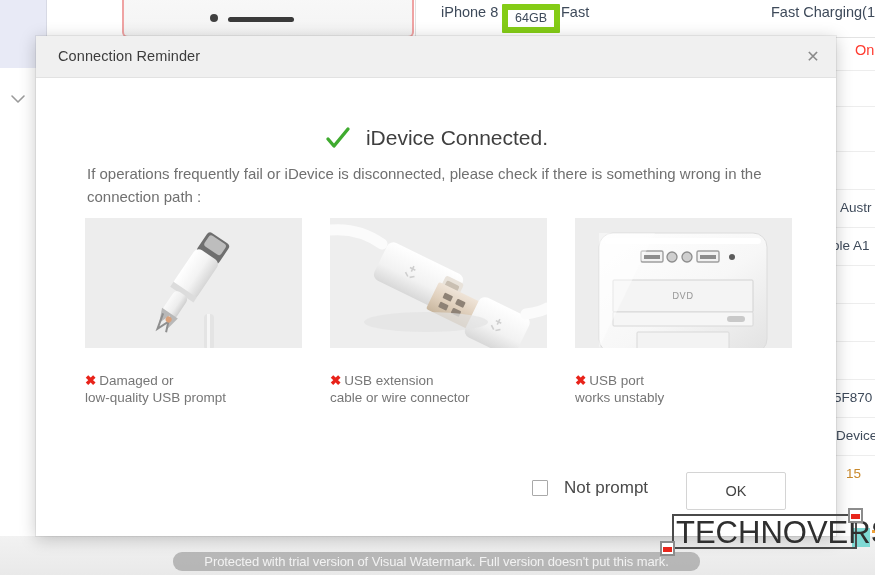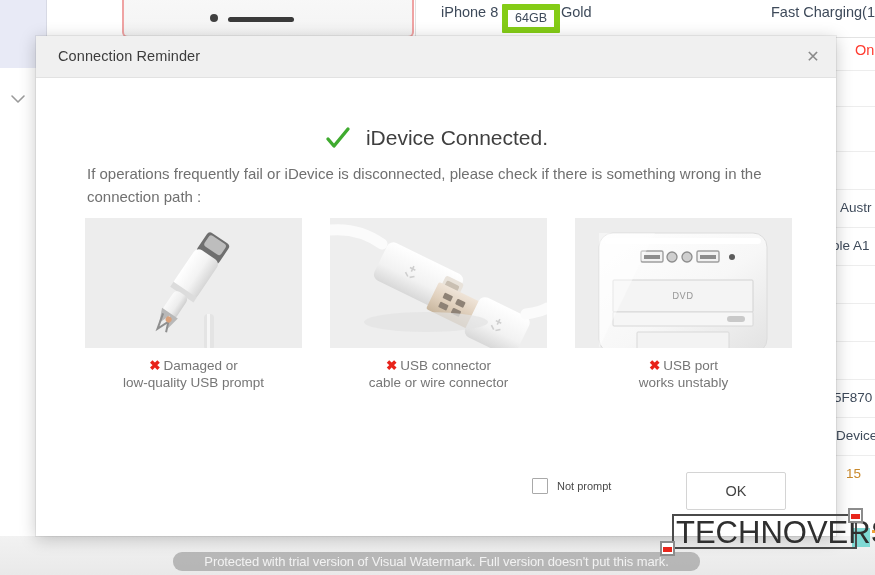--- a/index.html
+++ b/index.html
@@ -215,22 +215,21 @@
   }
   .card { width: 217px; }
   .thumb {
     width: 217px;
     height: 130px;
     background: #ededed;
     position: relative;
     overflow: hidden;
   }
   .caption {
-    margin-top: 9px;
-    text-align: center;
+    margin-top: 24px;
     font-size: 13.5px;
     line-height: 17px;
     color: #767676;
   }
   .xmark {
     color: #e8231a;
     font-weight: bold;
     font-size: 13.5px;
     margin-right: 3px;
   }
@@ -259,22 +258,23 @@
     gap: 9px;
     cursor: pointer;
   }
   .checkbox-box {
     width: 16px; height: 16px;
     border: 1px solid #a9a9a9;
     background: #fff;
     border-radius: 1px;
   }
   .checkbox-label {
-    font-size: 11px;
+    font-size: 17px;
     color: #4a4a4a;
+    margin-left: 7px;
   }
   .ok-button {
     position: absolute;
     left: 650px; top: 0;
     width: 100px; height: 38px;
     background: #ffffff;
     border: 1px solid #d4d4d4;
     border-radius: 2px;
     font-size: 14.5px;
     color: #444444;
@@ -372,21 +372,21 @@
     <div class="phone-cam"></div>
     <div class="phone-speaker"></div>
   </div>
 
   <div class="bg-vert-divider"></div>
   <div class="bg-topbar-divider"></div>
   <div class="bg-vert-divider2"></div>
 
   <div class="bg-text" style="left:429px; top:4px;margin-left:12px;">iPhone 8</div>
   <div class="bg-chip" style="left:502px; top:4px;">64GB</div>
-  <div class="bg-text" style="left:561px; top:4px;">Gold</div>
+  <div class="bg-text" style="left:561px; top:4px;">Fast</div>
   <div class="bg-text" style="left:771px; top:4px;">Fast Charging(1</div>
 
   <div class="bg-online" style="left:855px; top:42px;text-align:right;">On</div>
 
   <div class="bg-row-line" style="top:70px;"></div>
   <div class="bg-row-line" style="top:106px;"></div>
   <div class="bg-row-line" style="top:151px;"></div>
   <div class="bg-row-line" style="top:189px;"></div>
   <div class="bg-row-line" style="top:227px;"></div>
   <div class="bg-row-line" style="top:265px;"></div>
@@ -494,21 +494,21 @@
                 <rect x="10" y="19" width="9" height="6" rx="1" fill="#8e8276"></rect>
                 <rect x="24" y="19" width="9" height="6" rx="1" fill="#8e8276"></rect>
                 <rect x="44" y="-5" width="56" height="44" rx="7" fill="url(#g2)"></rect>
                 <path d="M68,12 l6,0 M71,9 l0,6 M66,18 l4,3 M76,18 l-4,3" stroke="#cfcfcf" stroke-width="1.6" fill="none"></path>
               </g>
               <path d="M196,96 C208,94 214,92 217,90" stroke="#fbfbfb" stroke-width="11" fill="none" stroke-linecap="round"></path>
               <ellipse cx="96" cy="104" rx="62" ry="10" fill="#e3e3e3" opacity="0.7"></ellipse>
             </svg>
           </div>
           <div class="caption">
-            <span class="xmark">✖</span><span>USB connector</span><br>
+            <span class="xmark">✖</span><span>USB extension</span><br>
             <span>cable or wire connector</span>
           </div>
         </div>
 
         <div class="card">
           <div class="thumb">
             <svg class="pc-wrap" viewBox="0 0 217 130">
               <defs>
                 <linearGradient id="g3" x1="0" y1="0" x2="1" y2="1">
                   <stop offset="0" stop-color="#ffffff"></stop>

